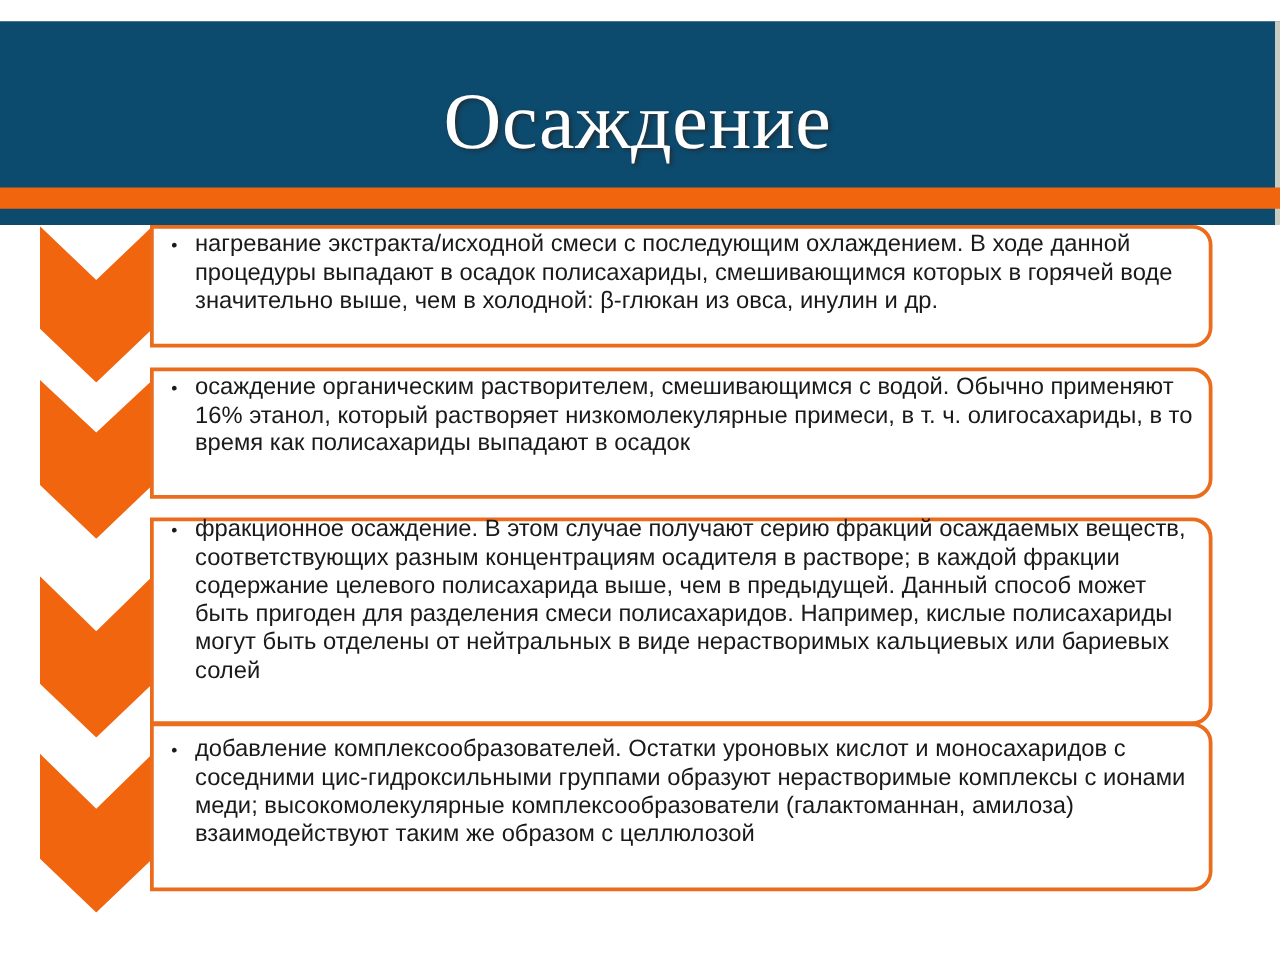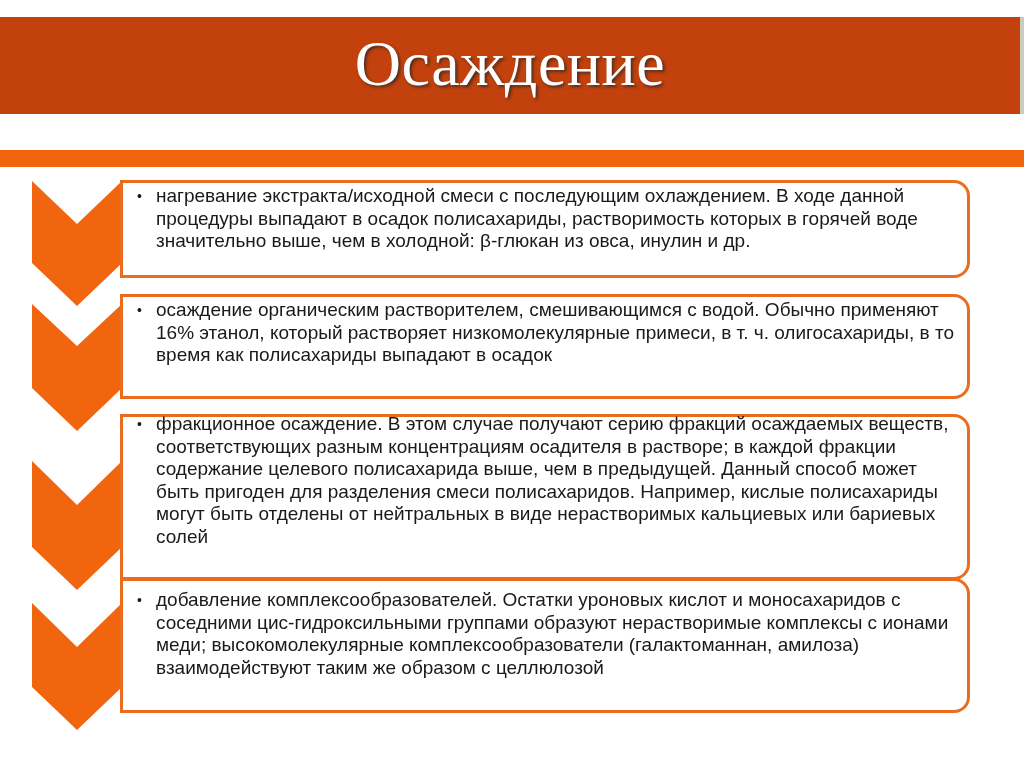--- a/index.html
+++ b/index.html
@@ -2,22 +2,22 @@
 <html><head>
 <meta charset="utf-8">
 <style>
   html, body { margin: 0; padding: 0; }
   body {
     width: 1024px; height: 767px; position: relative; overflow: hidden;
     background: #ffffff;
     font-family: "Liberation Sans", sans-serif;
   }
   .title-band {
-    position: absolute; left: 0; top: 17px; width: 1020px; height: 97px;
-    background: #c2410c;
+    position: absolute; left: 0; top: 17px; width: 1020px; height: 163px;
+    background: #0c4a6e;
     border-right: 4px solid #c9cdc1;
     display: flex; align-items: center; justify-content: center;
   }
   .title-text {
     font-family: "Liberation Serif", serif;
     font-size: 64px; color: #ffffff; letter-spacing: 0.5px;
     text-shadow: 2px 2px 3px rgba(40,40,40,0.75);
     margin-top: -4px;
   }
   .accent-bar {
@@ -66,21 +66,21 @@
 </div>
 <div class="chevron" style="top:603px;">
   <svg width="90" height="127" viewBox="0 0 90 127">
       <polygon points="0,0 45,44 90,0 90,84 45,127 0,84" fill="#f0650e"></polygon>
     </svg>
 </div>
 
 <div class="box" style="top:180px; height:98px;">
   <div class="item">
     <span class="bullet">•</span>
-    <span>нагревание экстракта/исходной смеси с последующим охлаждением. В ходе данной процедуры выпадают в осадок полисахариды, растворимость которых в горячей воде значительно выше, чем в холодной: β-глюкан из овса, инулин и др.</span>
+    <span>нагревание экстракта/исходной смеси с последующим охлаждением. В ходе данной процедуры выпадают в осадок полисахариды, смешивающимся которых в горячей воде значительно выше, чем в холодной: β-глюкан из овса, инулин и др.</span>
   </div>
 </div>
 
 <div class="box" style="top:294px; height:105px;">
   <div class="item">
     <span class="bullet">•</span>
     <span>осаждение органическим растворителем, смешивающимся с водой. Обычно применяют 16% этанол, который растворяет низкомолекулярные примеси, в т. ч. олигосахариды, в то время как полисахариды выпадают в осадок</span>
   </div>
 </div>
 

